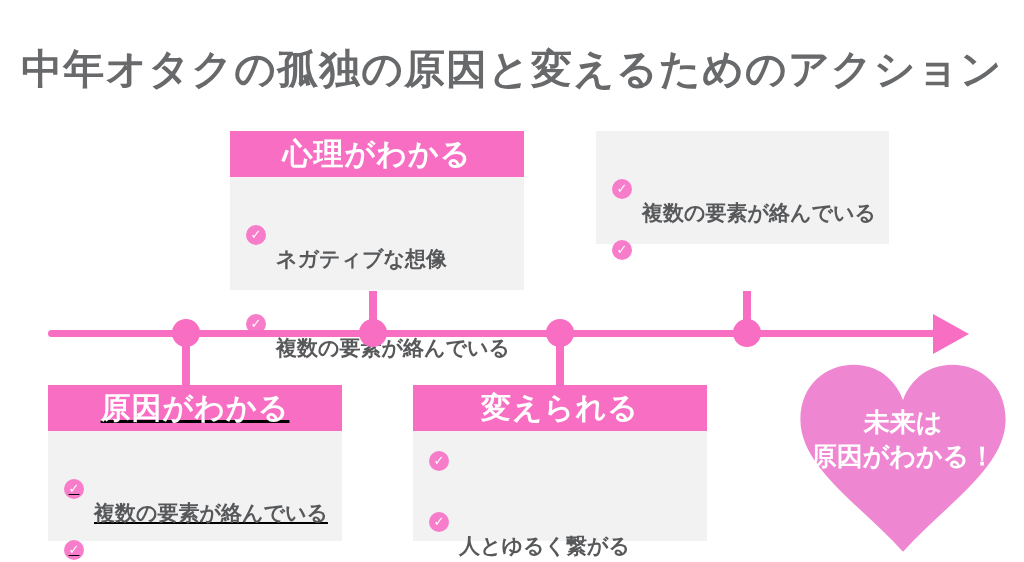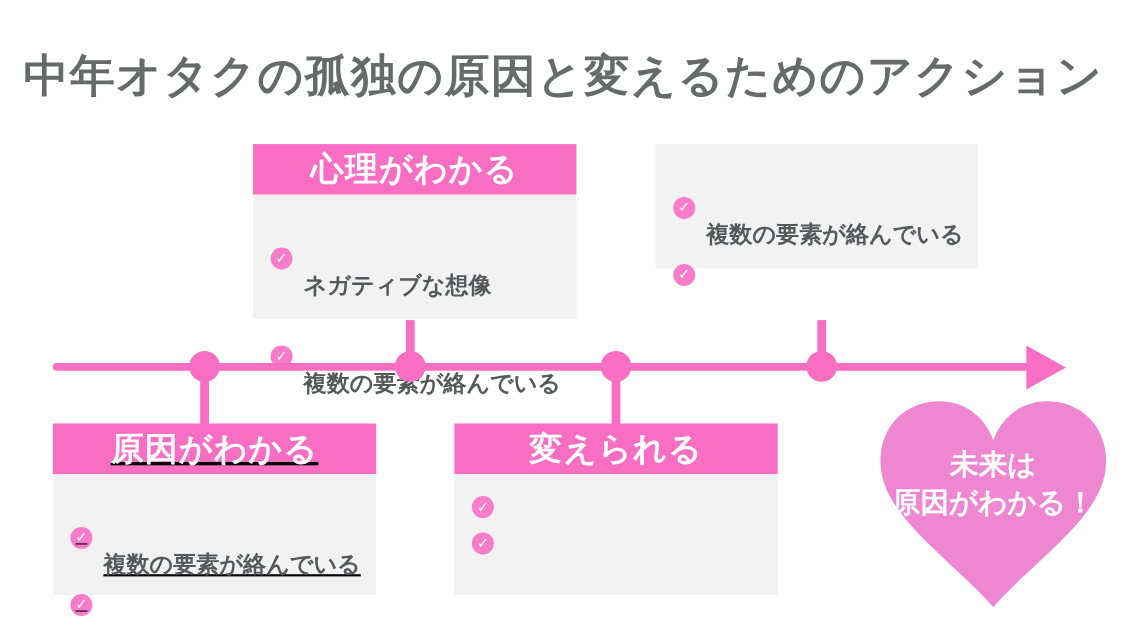--- a/index.html
+++ b/index.html
@@ -131,20 +131,21 @@
   </div>
 
   <div class="info-box box-action">
     <div class="box-header">変えられる</div>
     <div class="box-body">
       <div class="check-item">
         <span class="check-icon">✓</span>
       </div>
       <div class="check-item">
         <span class="check-icon">✓</span>
+        <span class="check-text">人とゆるく繋がる</span>
       </div>
     </div>
   </div>
 
   <div class="heart-wrap">
     <svg viewBox="0 0 200 172" preserveAspectRatio="none" aria-hidden="true">
       <path fill="currentColor" d="M100,170 C62,128 10,96 10,54 C10,24 32,6 57,6 C77,6 93,18 100,37 C107,18 123,6 143,6 C168,6 190,24 190,54 C190,96 138,128 100,170 Z"></path>
     </svg>
   </div>
   <div class="heart-text">

